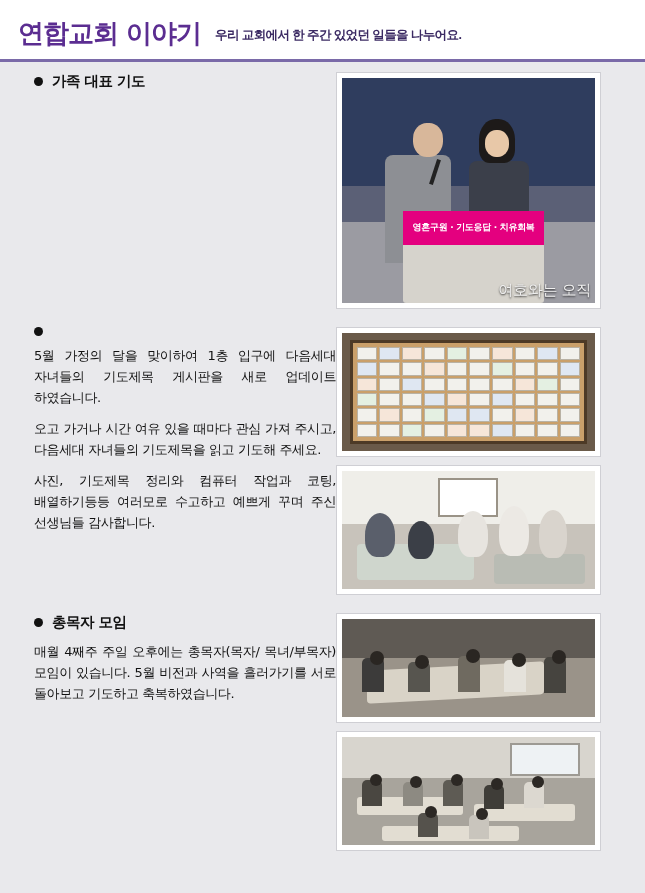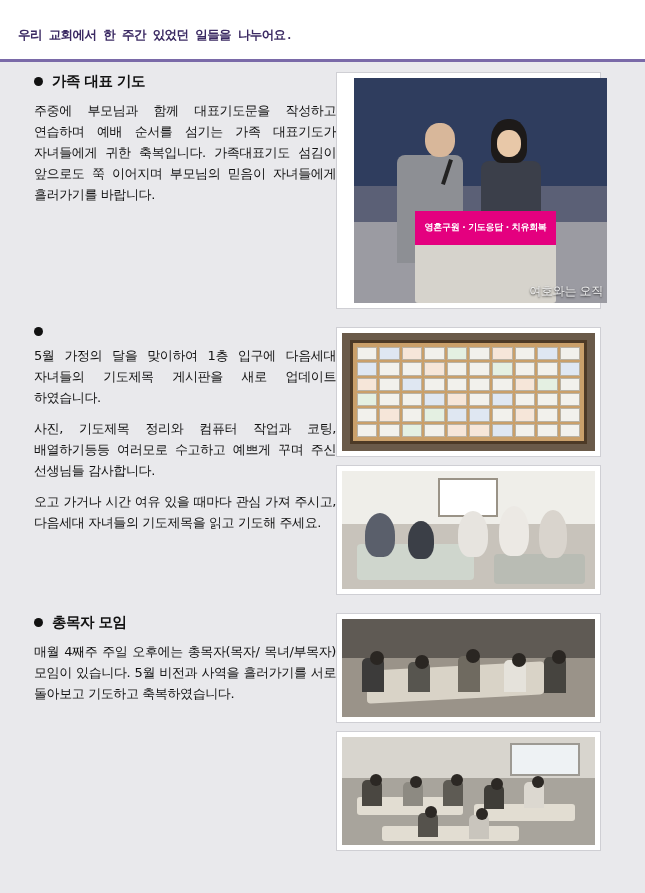--- a/index.html
+++ b/index.html
@@ -36,21 +36,21 @@
     font-family: "DejaVu Sans", sans-serif;
     font-size: 26px;
     font-weight: bold;
     color: #5b2d91;
     letter-spacing: -1px;
     white-space: nowrap;
     line-height: 1;
     padding-top: 4px;
   }
   .header-subtitle {
-    font-family: Liberation Mono, monospace;
+    font-family: Liberation Sans, sans-serif;
     font-size: 12.5px;
     font-weight: bold;
     color: #3b2a63;
     letter-spacing: -0.6px;
     white-space: nowrap;
     padding-top: 8px;
   }
   .header-rule {
     position: absolute;
     left: 0;
@@ -131,36 +131,36 @@
   }
   .photo-frame:last-child { margin-bottom: 0; }
   .photo {
     position: relative;
     width: 100%;
     overflow: hidden;
     display: block;
   }
 
   
-  .ph1 { height: 225px; background: linear-gradient(#2a3550 0%, #3c4a6b 42%, #6d7488 70%, #8d8d96 100%); margin-left: 12px; }
+  .ph1 { height: 225px; background: linear-gradient(#2a3550 0%, #3c4a6b 42%, #6d7488 70%, #8d8d96 100%); }
   .ph1 .wall { position:absolute; left:0; top:0; right:0; height:48%; background:#2f3d5e; }
   .ph1 .wall2 { position:absolute; left:0; top:48%; right:0; height:16%; background:#5b6076; }
   .ph1 .floor { position:absolute; left:0; bottom:0; right:0; height:36%; background:#9b9ba2; }
   .ph1 .manhead { position:absolute; left:28%; top:20%; width:30px; height:34px; border-radius:46%; background:#d8b79a; }
   .ph1 .manbody { position:absolute; left:17%; top:34%; width:26%; height:48%; background:#8d8f94; border-radius:8px 8px 0 0; }
   .ph1 .girlhair { position:absolute; left:54%; top:18%; width:36px; height:44px; border-radius:46% 46% 30% 30%; background:#1d1a19; }
   .ph1 .girlface { position:absolute; left:56.5%; top:23%; width:24px; height:27px; border-radius:46%; background:#e8c8a8; }
   .ph1 .girlbody { position:absolute; left:50%; top:37%; width:24%; height:45%; background:#3b3f4a; border-radius:8px 8px 0 0; }
   .ph1 .podium { position:absolute; left:24%; bottom:0; width:56%; height:40%; background:#d6d3cc; border-radius:3px; }
   .ph1 .banner { position:absolute; left:24%; bottom:26%; width:56%; height:15%; background:#e4007f; }
   .ph1 .banner span { position:absolute; inset:0; display:flex; align-items:center; justify-content:center;
     color:#fff; font-family:"DejaVu Sans",sans-serif; font-size:9px; font-weight:bold; letter-spacing:-0.3px; }
   .ph1 .mic { position:absolute; left:36%; top:36%; width:4px; height:26px; background:#222; transform:rotate(18deg); }
   .ph1 .cap { position:absolute; right:4px; bottom:3px; color:#f0f0f0; font-family:"DejaVu Sans",sans-serif;
-    font-size:12px; letter-spacing:-0.3px; text-shadow:0 1px 2px rgba(0,0,0,.8); }
+    font-size:15px; letter-spacing:-0.3px; text-shadow:0 1px 2px rgba(0,0,0,.8); }
 
   
   .ph2 { height: 118px; background:#6a5a49; }
   .ph2 .board { position:absolute; left:3%; top:6%; width:94%; height:88%; background:#caa06a; border:3px solid #4d3a26; box-sizing:border-box; }
   .ph2 .grid { position:absolute; inset:4px; display:grid; grid-template-columns:repeat(10,1fr); grid-template-rows:repeat(6,1fr); gap:2px; }
   .ph2 .cell { background:#f2f1ec; border:1px solid #b9b2a4; }
   .ph2 .cell.b { background:#dfe7f2; }
   .ph2 .cell.c { background:#f6e6d9; }
   .ph2 .cell.d { background:#e4f0e2; }
 
@@ -193,33 +193,33 @@
   .ph5 .tbl { position:absolute; background:#e2ddd2; border-radius:3px; }
   .ph5 .h { position:absolute; border-radius:50%; background:#2c2824; width:12px; height:12px; }
   .ph5 .s { position:absolute; border-radius:5px 5px 0 0; }
 </style>
 </head>
 <body>
 
 <div class="page">
 
   <div class="header">
+    <div class="header-title">연합교회 이야기</div>
     <div class="header-subtitle">우리 교회에서 한 주간 있었던 일들을 나누어요.</div>
     <div class="header-rule"></div>
   </div>
 
   <div class="band">
 
     <div class="section">
       <div class="text-col">
         <div class="sec-title">
           <span class="bullet"></span>
           <span>가족 대표 기도</span>
         </div>
-        <p class="para">주중에 부모님과 함께 대표기도문을 작성하고 연습하며 예배 순서를 섬기는 가족 대표기도가 자녀들에게  귀한  축복입니다.  가족대표기도 섬김이 앞으로도 쭉 이어지며 부모님의 믿음이 자녀들에게 흘러가기를 바랍니다.</p>
       </div>
       <div class="media-col">
         <div class="photo-frame">
           <div class="photo ph1">
             <div class="wall"></div>
             <div class="wall2"></div>
             <div class="floor"></div>
             <div class="manbody"></div>
             <div class="manhead"></div>
             <div class="girlbody"></div>
@@ -235,22 +235,22 @@
         </div>
       </div>
     </div>
 
     <div class="section">
       <div class="text-col">
         <div class="sec-title">
           <span class="bullet"></span>
         </div>
         <p class="para">5월  가정의  달을  맞이하여  1층  입구에 다음세대 자녀들의  기도제목  게시판을 새로 업데이트 하였습니다.</p>
+        <p class="para">오고 가거나 시간 여유 있을 때마다  관심 가져 주시고, 다음세대 자녀들의 기도제목을 읽고 기도해 주세요.</p>
         <p class="para">사진,  기도제목 정리와 컴퓨터 작업과 코팅, 배열하기등등 여러모로 수고하고 예쁘게 꾸며 주신 선생님들 감사합니다.</p>
-        <p class="para">오고 가거나 시간 여유 있을 때마다  관심 가져 주시고, 다음세대 자녀들의 기도제목을 읽고 기도해 주세요.</p>
       </div>
       <div class="media-col">
         <div class="photo-frame">
           <div class="photo ph2">
             <div class="board">
               <div class="grid">
                 <div class="cell"></div>
                   <div class="cell b"></div>
                   <div class="cell c"></div>
                   <div class="cell"></div>

